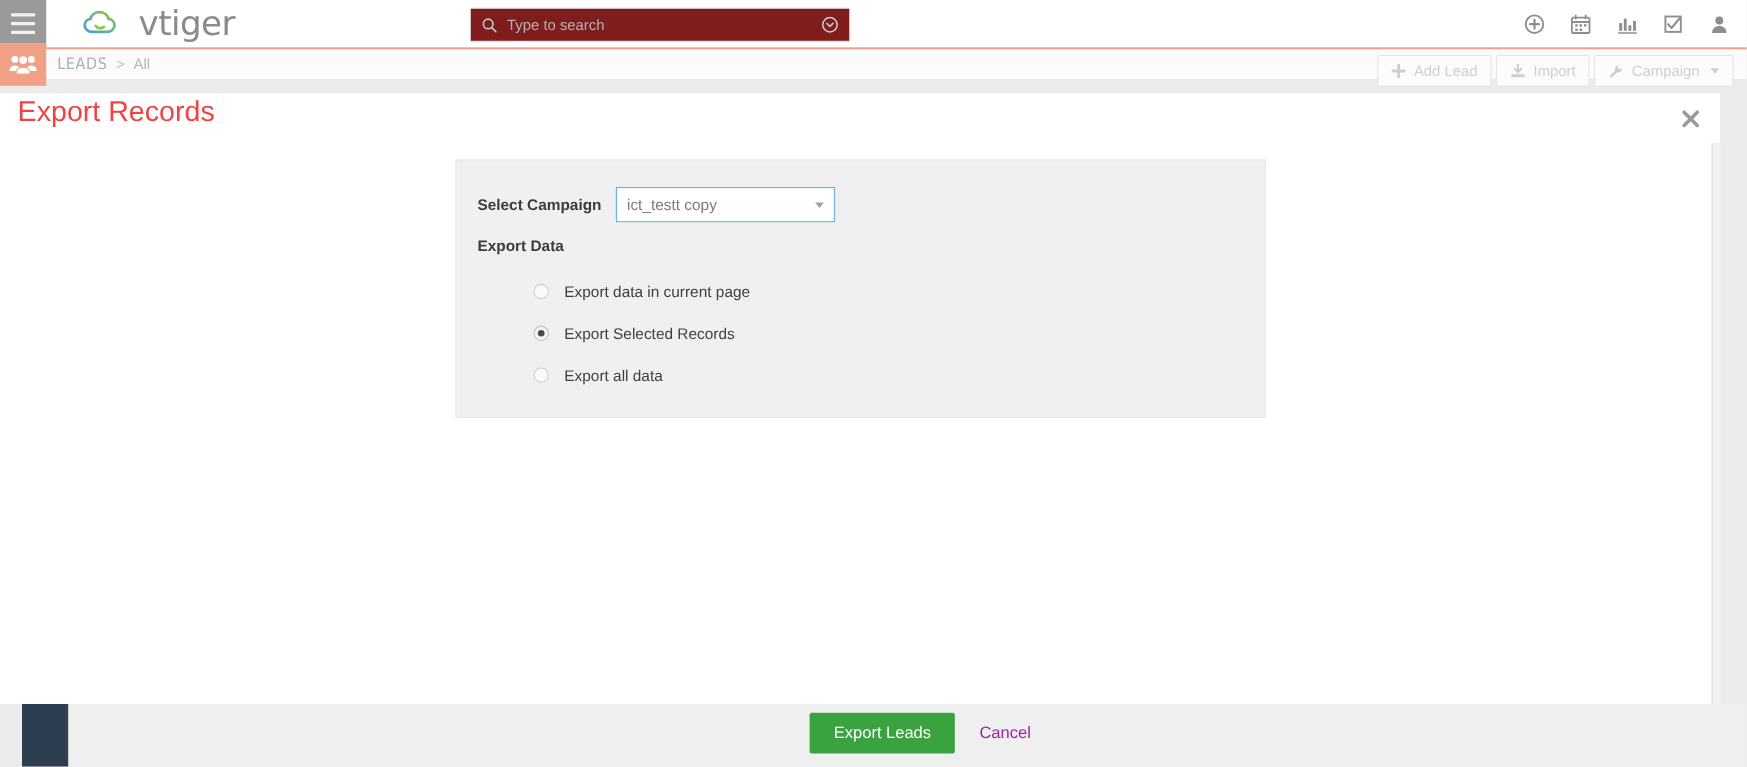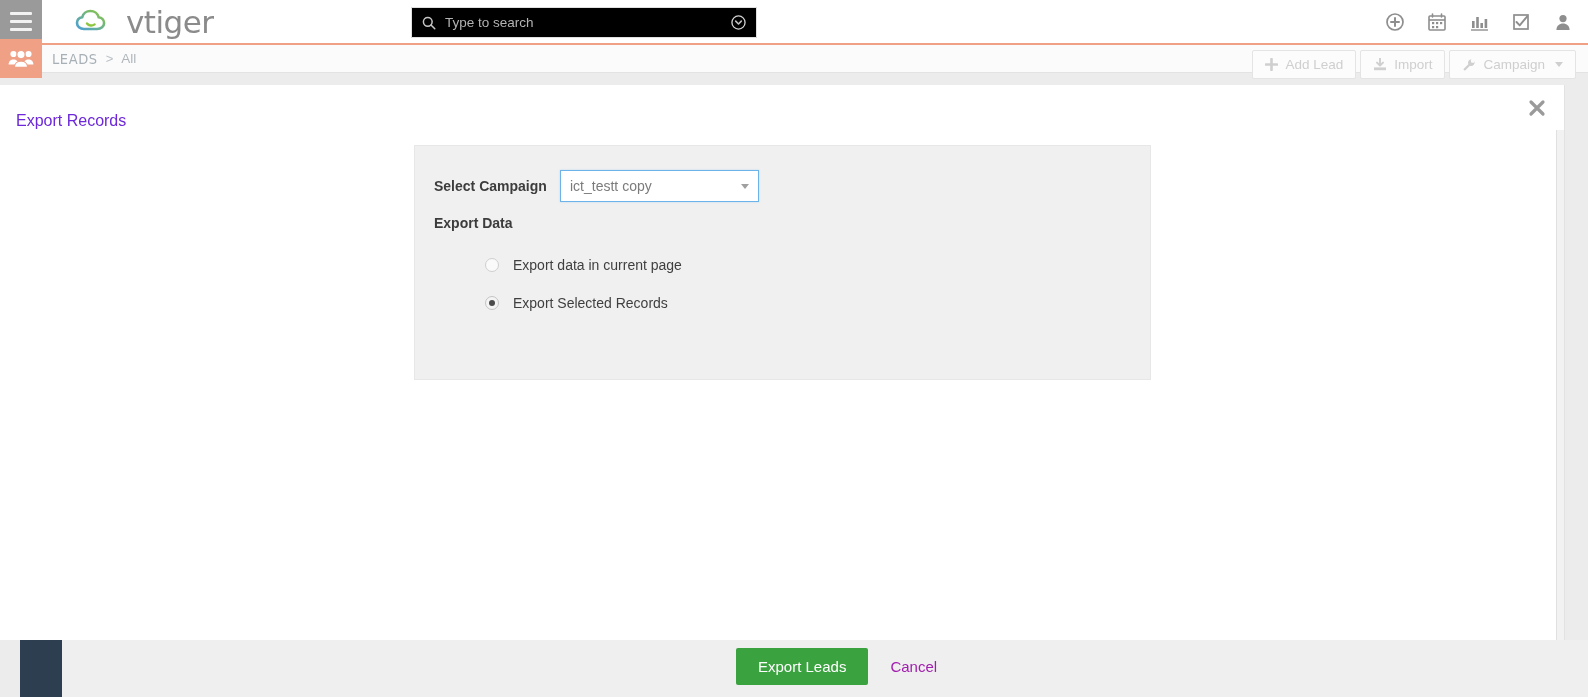--- a/index.html
+++ b/index.html
@@ -32,22 +32,22 @@
   .logo-mark { width: 48px; height: 30px; }
   .logo-text {
     font-size: 31px; color: #8b8b8b; letter-spacing: -0.5px;
     font-family: "DejaVu Sans", sans-serif; font-weight: 400; line-height: 1;
     position: relative; top: 1px;
   }
   .search-wrap {
     position: absolute; left: 411px; top: 7px; width: 346px; height: 31px;
   }
   .search-box {
-    width: 100%; height: 31px; border: 1px solid #e0e0e0; background: #000000;
-    display: flex; align-items: center; padding: 0 10px; border-radius: 1px;
+    width: 100%; height: 31px; border: 1px solid #e0e0e0; background: #7f1d1d;
+    display: flex; align-items: center; padding: 0 10px; border-radius: 1px; margin-left: 16px;
   }
   .search-icon { width: 14px; height: 14px; flex: 0 0 auto; margin-right: 9px; }
   .search-input {
     flex: 1 1 auto; border: 0; outline: 0; font-size: 13.5px; color: #9c9c9c;
     font-family: "Liberation Sans", sans-serif; background: transparent;
   }
   .search-input::placeholder { color: #b3b3b3; }
   .search-caret { width: 15px; height: 15px; flex: 0 0 auto; }
 
   .topicons {
@@ -92,22 +92,22 @@
     width: 0; height: 0; border-left: 4px solid transparent; border-right: 4px solid transparent;
     border-top: 5px solid #cfcfcf; margin-left: 3px;
   }
 
   
   .content {
     position: absolute; left: 0; top: 85px; width: 1565px; height: 555px;
     background: #ffffff; border-right: 1px solid #e2e2e2;
   }
   .page-title {
-    position: absolute; left: 16px; top: 27px;
-    font-size: 16px; color: #6d28d9; font-weight: 400;
+    position: absolute; left: 16px; top: 1px;
+    font-size: 26px; color: #ef4444; font-weight: 400;
   }
   .close-x {
     position: absolute; right: 17px; top: 13px; width: 20px; height: 20px; cursor: pointer;
   }
 
   .panel {
     position: absolute; left: 414px; top: 60px; width: 737px; height: 235px;
     background: #f0f0f0; border: 1px solid #e7e7e7;
   }
   .row-campaign {
@@ -312,20 +312,24 @@
 
       <div class="radio-list">
         <div class="radio-row">
           <span class="radio"></span>
           <span class="radio-label">Export data in current page</span>
         </div>
         <div class="radio-row">
           <span class="radio checked"></span>
           <span class="radio-label">Export Selected Records</span>
         </div>
+        <div class="radio-row">
+          <span class="radio"></span>
+          <span class="radio-label">Export all data</span>
+        </div>
       </div>
     </div>
 
     <div class="scroll-strip"></div>
   </div>
 
   <div class="footer">
     <div class="footer-left-block"></div>
     <div class="footer-actions">
       <button class="btn-export">Export Leads</button>

